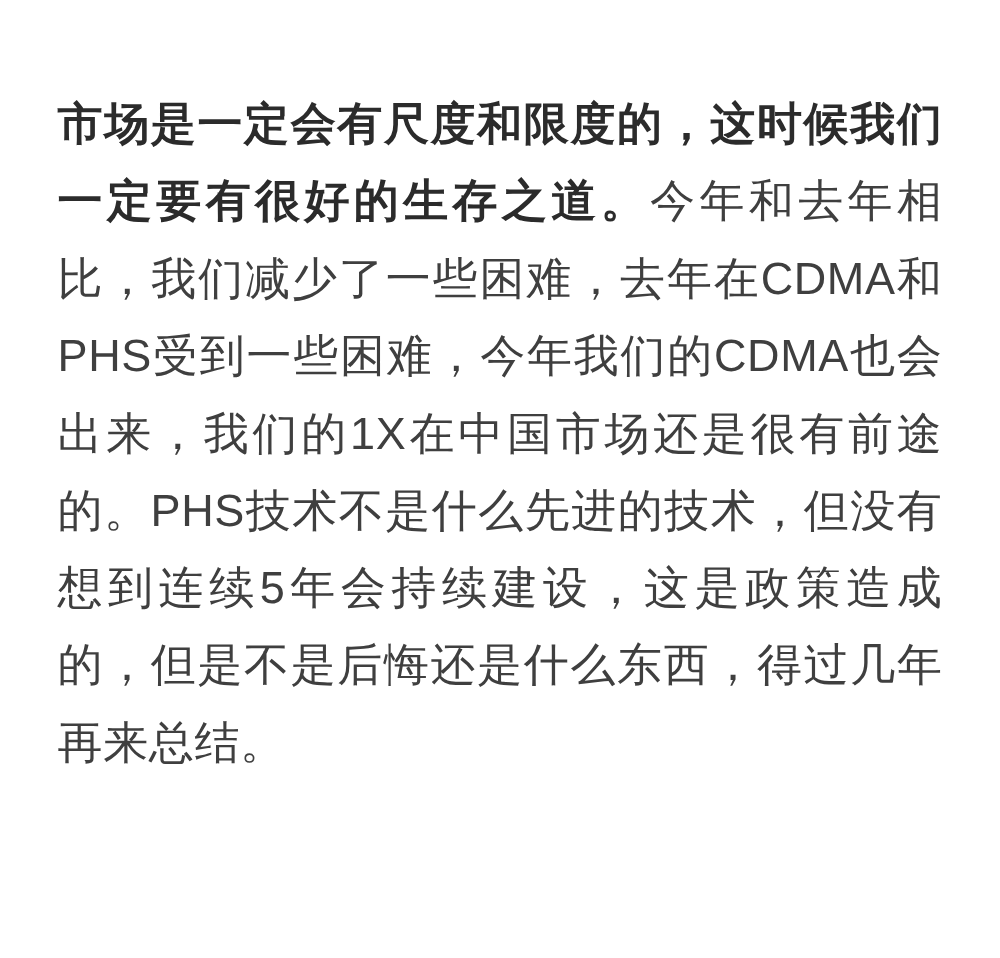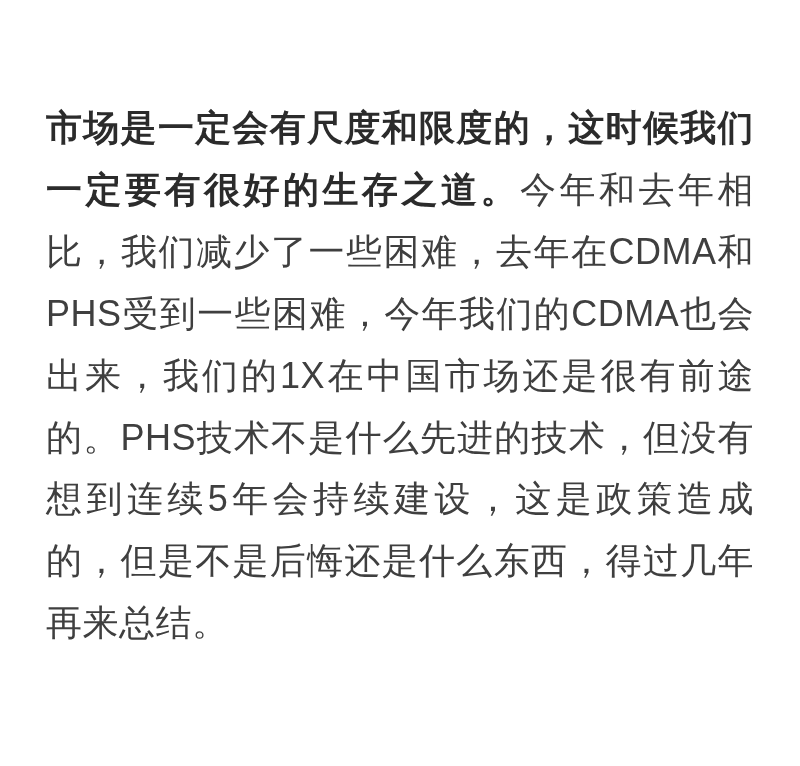--- a/index.html
+++ b/index.html
@@ -11,21 +11,21 @@
     width: 800px;
     height: 766px;
     font-family: "Liberation Sans", "DejaVu Sans", sans-serif;
     color: #3a3a3a;
     overflow: hidden;
   }
   .page {
     box-sizing: border-box;
     width: 800px;
     height: 766px;
-    padding: 61px 46px 40px 46px;
+    padding: 32px 46px 40px 46px;
     background: #ffffff;
   }
   .quote-block {
     font-size: 36px;
     line-height: 1.72;
     letter-spacing: 0.5px;
     text-align: justify;
     text-justify: inter-ideograph;
     color: #3c3c3c;
   }

